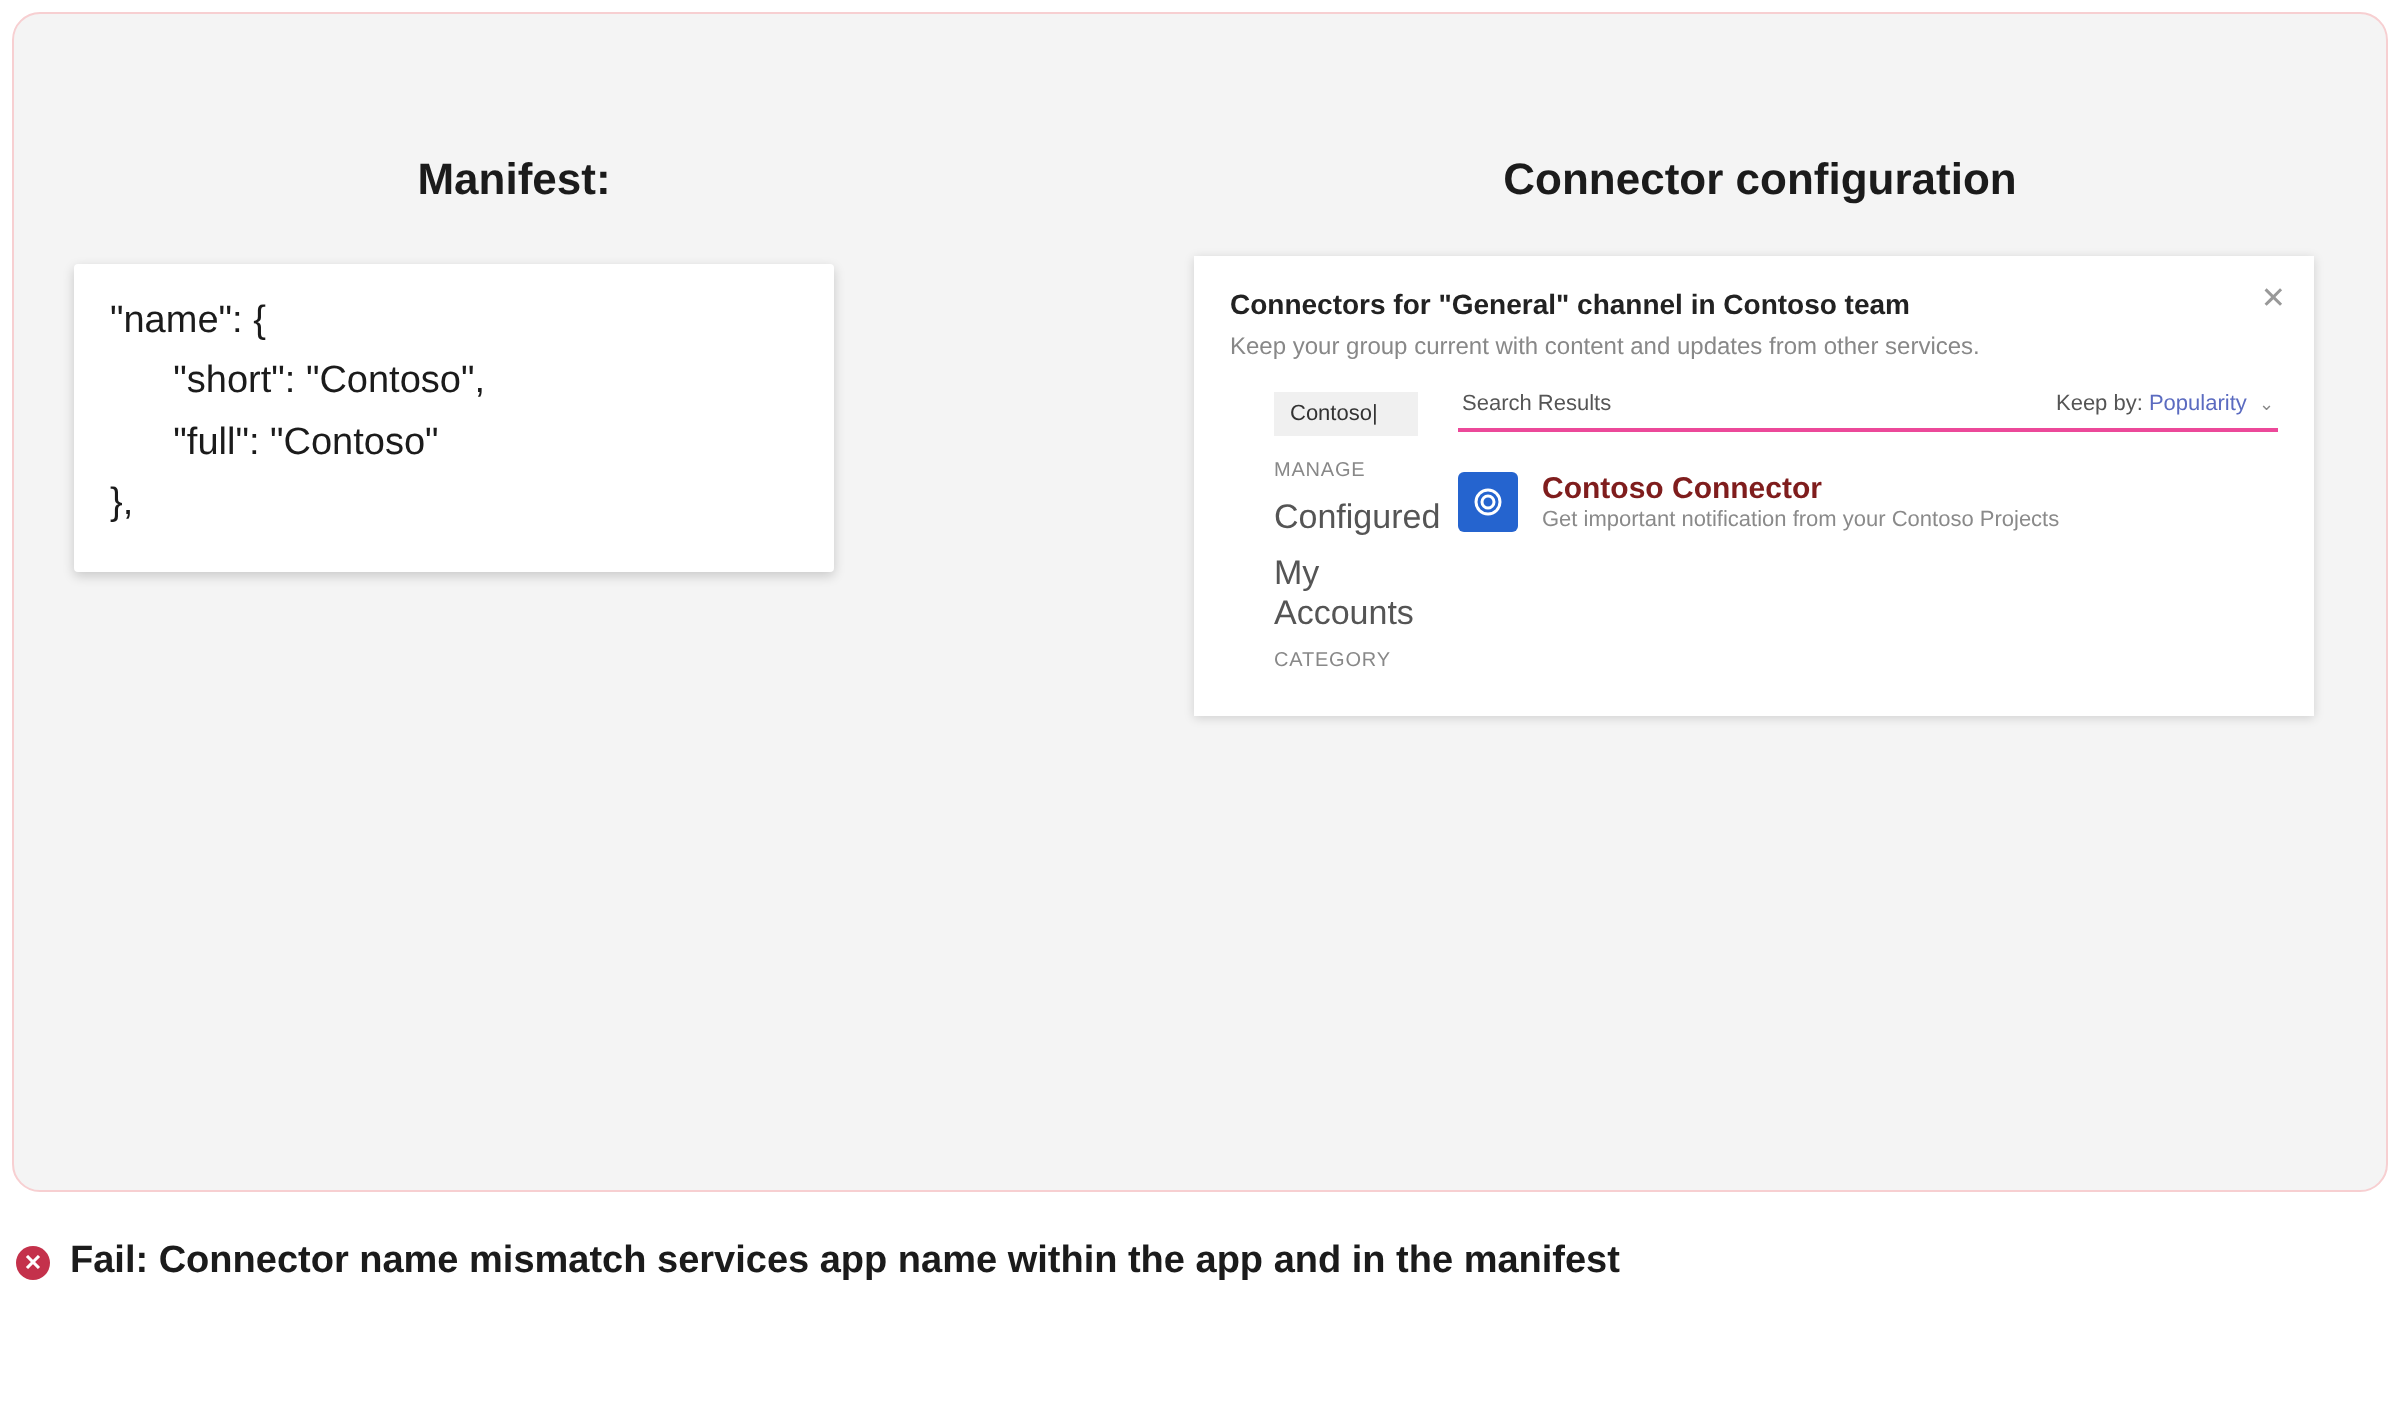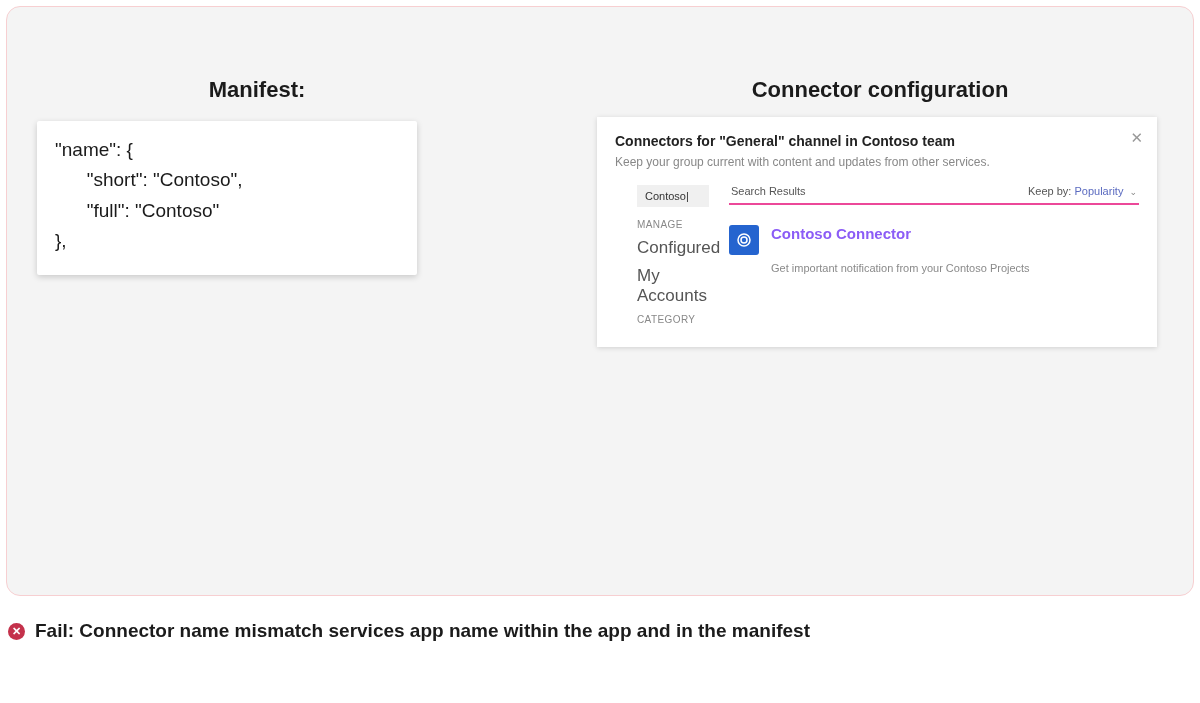--- a/index.html
+++ b/index.html
@@ -23,21 +23,21 @@
     display: flex;
     gap: 180px;
   }
   .col-left { flex: 0 0 380px; }
   .col-right { flex: 1; }
   .heading {
     font-size: 22px;
     font-weight: 700;
     color: #1b1b1b;
     text-align: center;
-    margin-bottom: 18px;
+    margin-bottom: 29px;
   }
   .col-left .heading { margin-left: 60px; }
   .code-card {
     background: #fff;
     border-radius: 2px;
     box-shadow: 0 2px 6px rgba(0,0,0,0.18);
     padding: 14px 18px 18px 18px;
     font-size: 19px;
     line-height: 1.6;
     color: #1b1b1b;
@@ -107,22 +107,22 @@
   .sortby .val { color: #5b6bc0; }
   .chev { font-size: 9px; color: #888; margin-left: 3px; }
   .result-item { display: flex; align-items: flex-start; gap: 12px; }
   .app-icon {
     width: 30px; height: 30px;
     background: #2564cf;
     border-radius: 3px;
     display: flex; align-items: center; justify-content: center;
   }
   .app-icon svg { width: 18px; height: 18px; }
-  .app-name { font-size: 15px; font-weight: 700; color: #8b5cf6; }
-  .app-desc { font-size: 11px; color: #8a8a8a; margin-top: 20px; }
+  .app-name { font-size: 15px; font-weight: 700; color: #7f1d1d; }
+  .app-desc { font-size: 11px; color: #8a8a8a; margin-top: 1px; }
   .fail-row {
     display: flex;
     align-items: center;
     gap: 10px;
     margin-top: 24px;
     padding-left: 2px;
   }
   .fail-icon {
     width: 17px; height: 17px;
     background: #c4314b;

